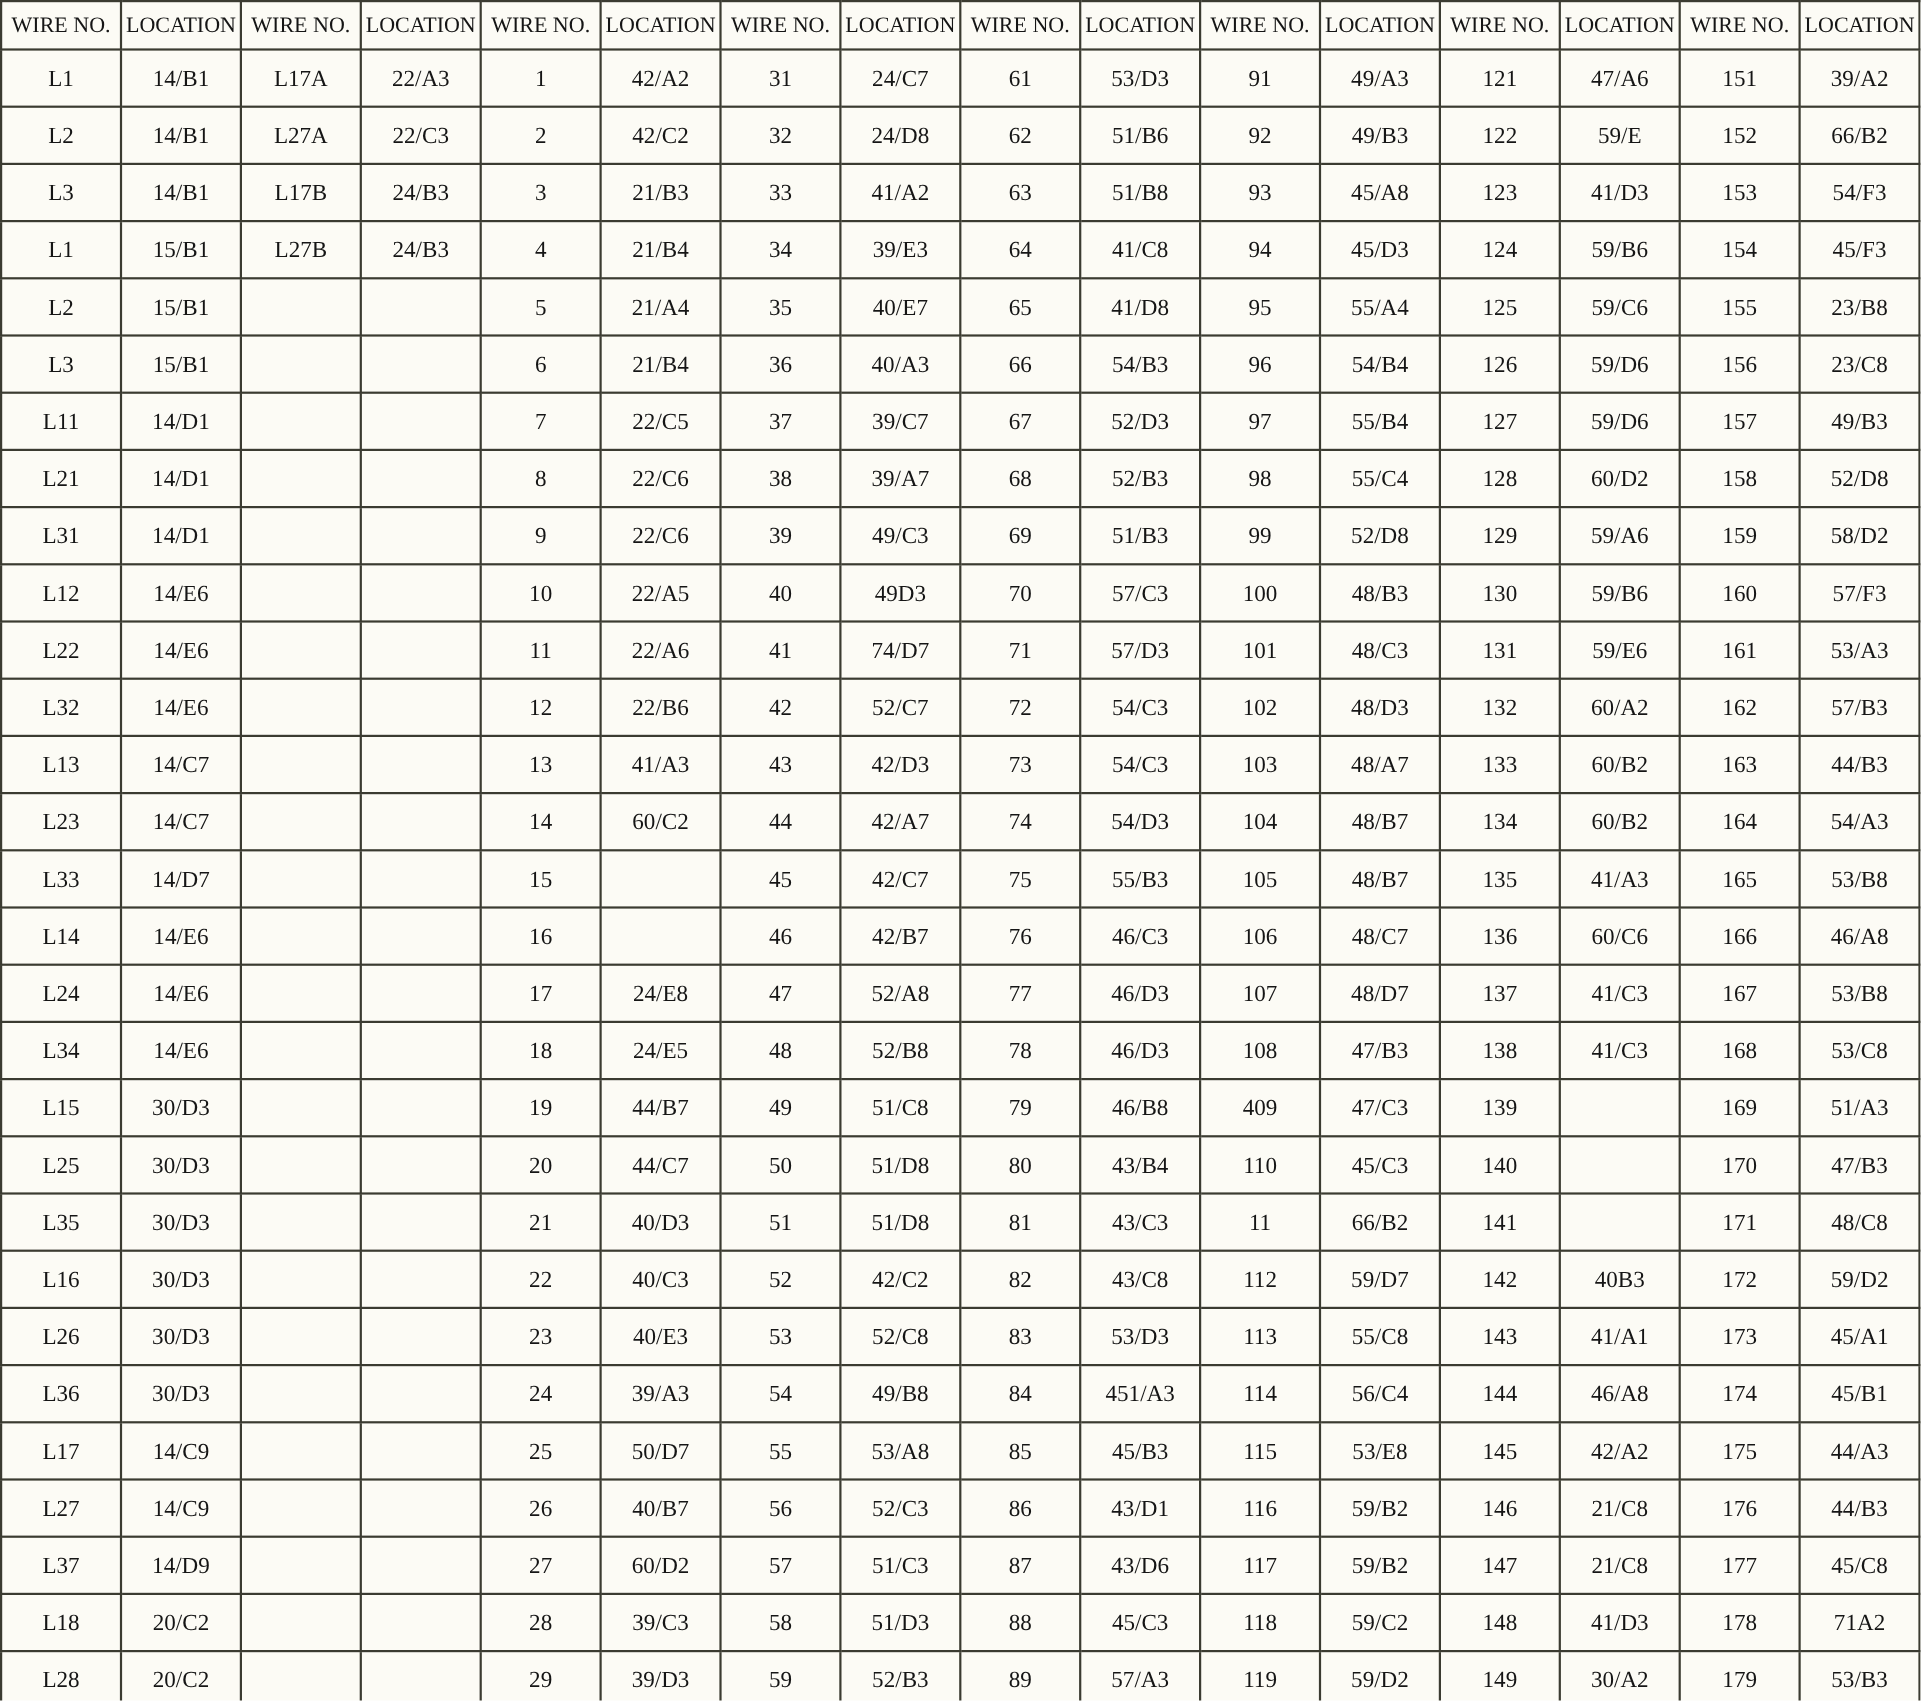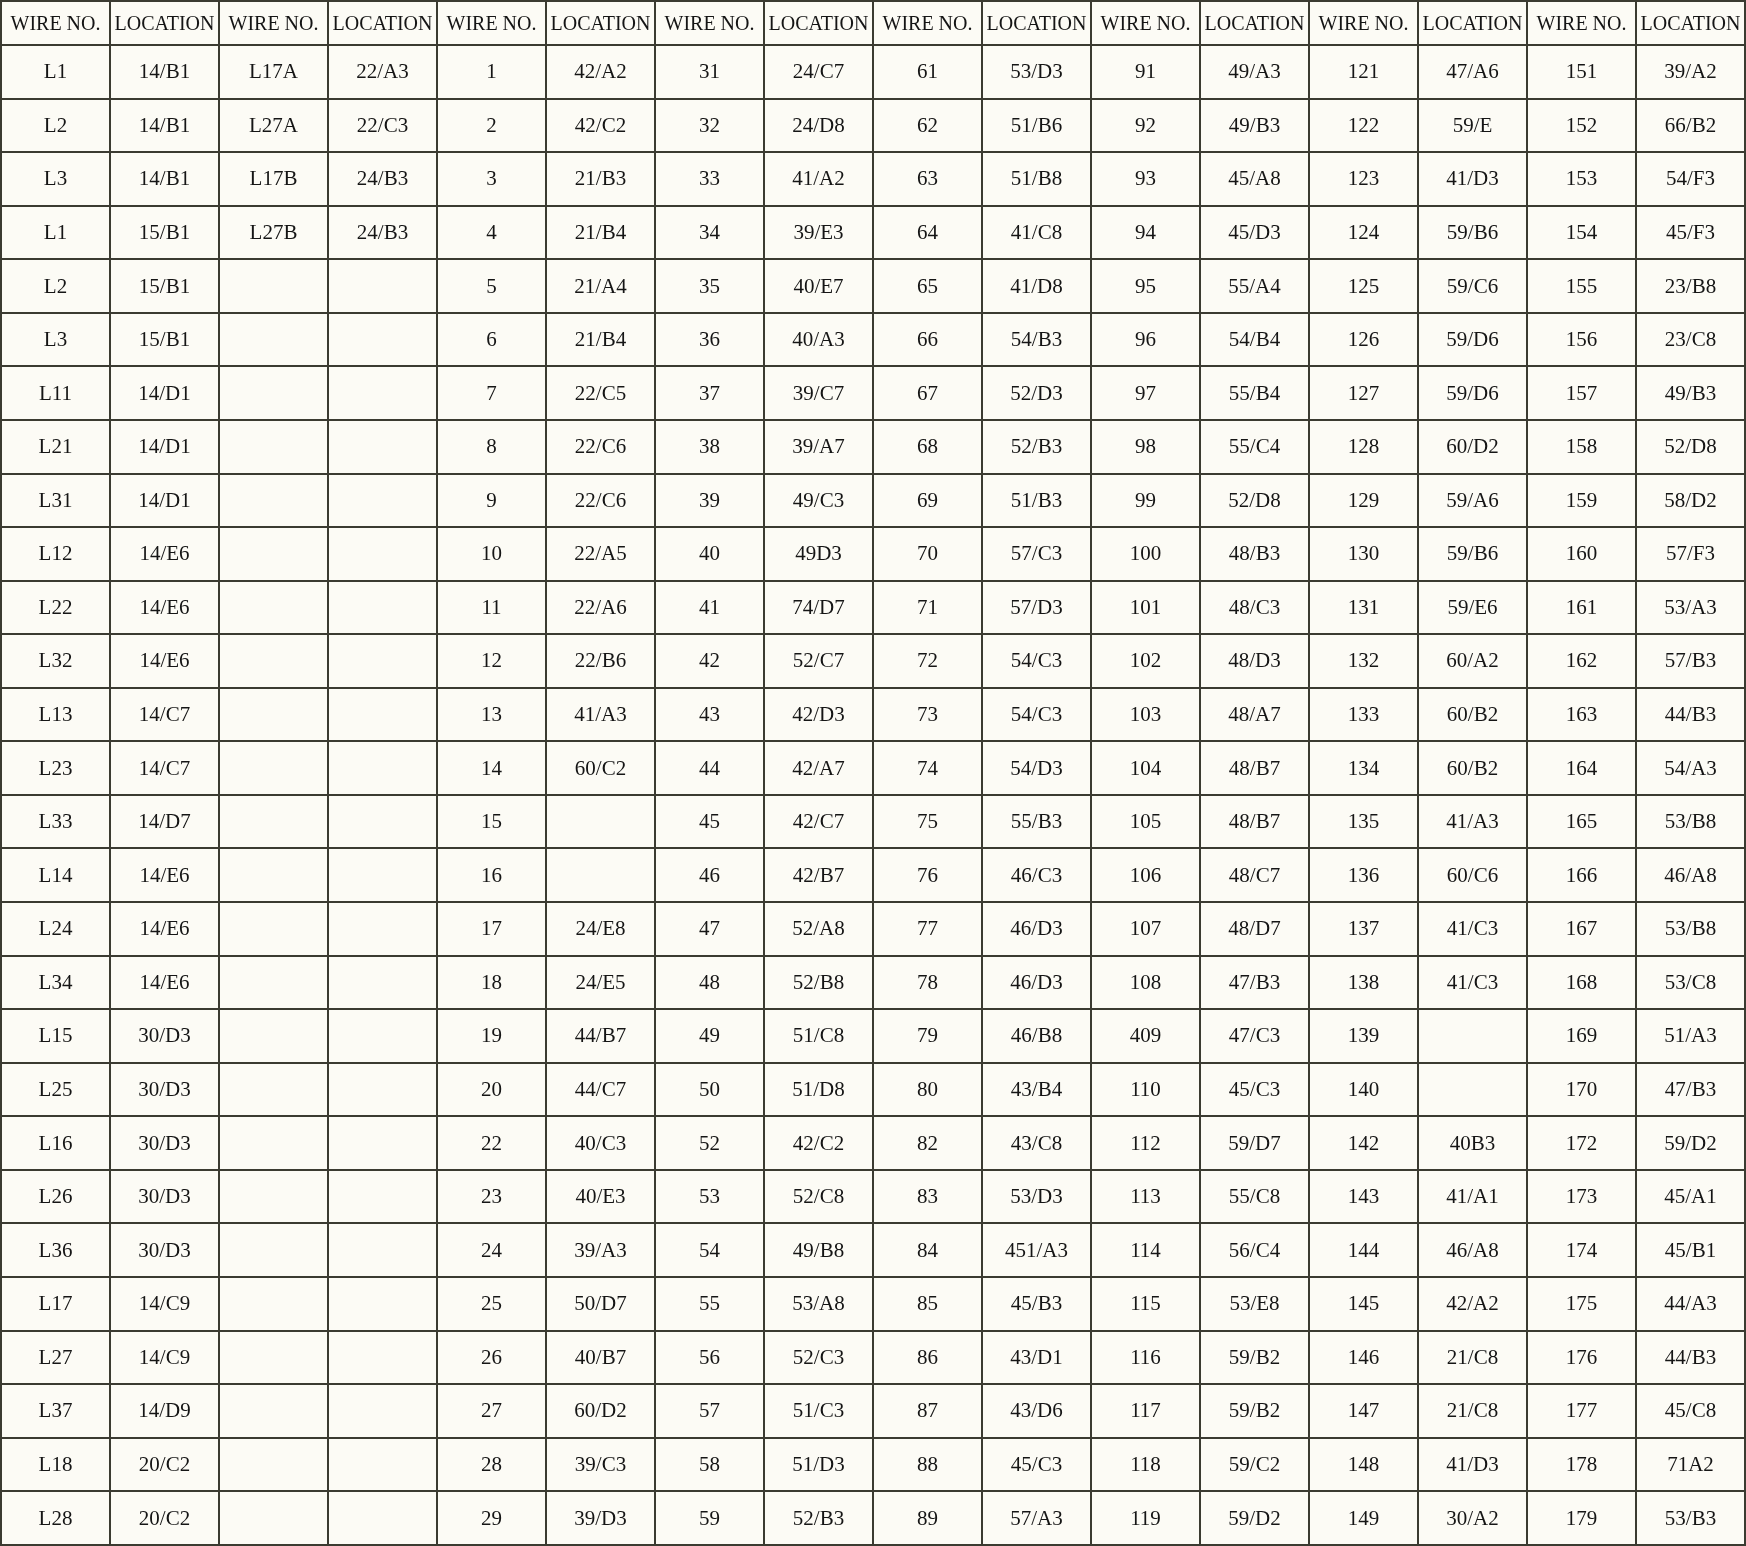--- a/index.html
+++ b/index.html
@@ -421,20 +421,38 @@
           <td>80</td>
           <td>43/B4</td>
           <td>110</td>
           <td>45/C3</td>
           <td>140</td>
           <td></td>
           <td>170</td>
           <td>47/B3</td>
         </tr>
         <tr>
+          <td>L35</td>
+          <td>30/D3</td>
+          <td></td>
+          <td></td>
+          <td>21</td>
+          <td>40/D3</td>
+          <td>51</td>
+          <td>51/D8</td>
+          <td>81</td>
+          <td>43/C3</td>
+          <td>11</td>
+          <td>66/B2</td>
+          <td>141</td>
+          <td></td>
+          <td>171</td>
+          <td>48/C8</td>
+        </tr>
+        <tr>
           <td>L16</td>
           <td>30/D3</td>
           <td></td>
           <td></td>
           <td>22</td>
           <td>40/C3</td>
           <td>52</td>
           <td>42/C2</td>
           <td>82</td>
           <td>43/C8</td>

